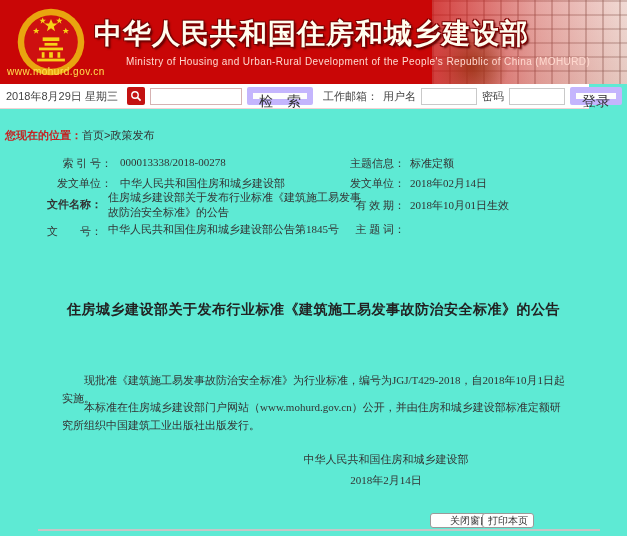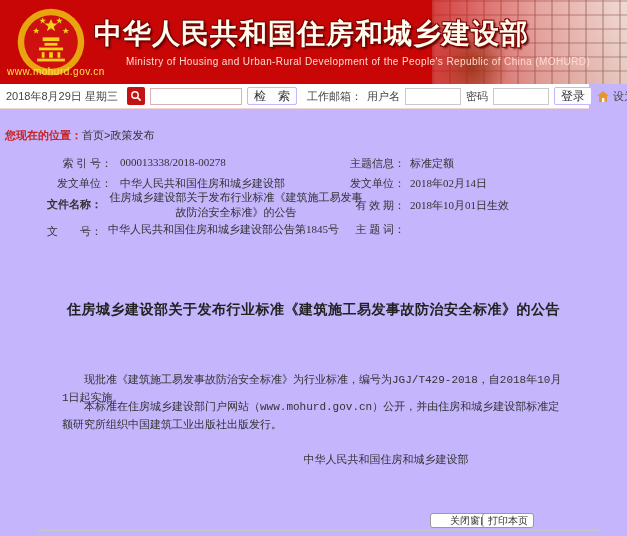--- a/index.html
+++ b/index.html
@@ -1,19 +1,19 @@
 <!DOCTYPE html>
 <html><head>
 <meta charset="utf-8">
 <style>
   * { margin:0; padding:0; box-sizing:border-box; }
   html,body { background:#fff; }
   .page {
     position:relative; width:627px; height:536px; overflow:hidden;
-    background:#c4b5fd; font-family:"Liberation Sans", sans-serif; color:#333;
+    background:#5eead4; font-family:"Liberation Sans", sans-serif; color:#333;
   }
 
   
   .hdr { position:absolute; left:0; top:0; width:627px; height:84px; background:#c90606; overflow:hidden; }
   .hdr-building {
     position:absolute; right:0; top:0; width:195px; height:84px;
     background:
       radial-gradient(ellipse 52px 58px at 40px 66px, rgba(96,112,44,.9), rgba(96,112,44,0) 70%),
       repeating-linear-gradient(to right, rgba(140,110,100,.38) 0 2px, transparent 2px 17px),
       repeating-linear-gradient(to bottom, rgba(140,110,100,.32) 0 2px, transparent 2px 14px),
@@ -48,48 +48,48 @@
   .tb-search-icon {
     width:18px; height:18px; background:#c31212; border-radius:2px;
     display:inline-flex; align-items:center; justify-content:center; flex:0 0 auto;
   }
   .tb-input {
     height:17px; border:1px solid #d6b2b2; background:#fff; font-size:11px; padding:0 3px;
   }
   .tb-input.search { width:92px; }
   .tb-input.small { width:56px; border-color:#c9c9c9; }
   .tb-btn {
-    height:18px; background:#fdfdfd; border:1px solid #c4b5fd; border-radius:2px;
-    font-size:12px; color:#333; padding:0 6px; white-space:nowrap;
+    height:18px; background:#fdfdfd; border:6px solid #c4b5fd; border-radius:2px;
+    font-size:14px; color:#333; padding:0 6px; white-space:nowrap;
   }
   .tb-label { white-space:nowrap; }
   .tb-right { margin-left:auto; display:flex; align-items:center; gap:4px; }
   .tb-link { white-space:nowrap; color:#444; cursor:pointer; }
   .ic { display:inline-block; vertical-align:middle; }
 
   
   .crumb { position:absolute; left:5px; top:110px; font-size:11px;margin-top:18px; }
   .crumb-label { color:#c52222; font-weight:bold; }
   .crumb-path { color:#333; }
 
   
   .meta { position:absolute; left:0; top:0; width:627px; font-family:"Liberation Serif", serif; font-size:11px; color:#333; }
   .m-label { position:absolute; width:58px; text-align:right; white-space:nowrap; }
-  .m-value { position:absolute; white-space:nowrap;text-align:center; }
+  .m-value { position:absolute; white-space:nowrap; }
   .m-value.wrap { white-space:normal; width:256px; line-height:15px; }
 
   
   .art-title {
     position:absolute; left:0; top:301px; width:627px; text-align:center;
     font-family:"Liberation Serif", serif; font-size:14px; font-weight:bold;
     letter-spacing:.5px; color:#222;
   }
   .art-body {
     position:absolute; left:62px; width:506px;
-    font-family:Liberation Mono, monospace; font-size:11px; line-height:18px;
+    font-family:Liberation Serif, serif; font-size:11px; line-height:18px;
     text-indent:2em; color:#333;
   }
   .p1 { top:371px; } .p2 { top:398px; }
   .sign { position:absolute; left:276px; top:452px; width:220px; text-align:center;
           font-family:"Liberation Serif", serif; font-size:11px; color:#333; }
   .sign-date { margin-top:6px; }
 
   
   .foot-btn {
     position:absolute; top:513px; height:15px; font-size:10px; color:#333;
@@ -187,19 +187,20 @@
 
     <span class="m-label" style="left:347px; top:222px;">主 题 词：</span>
     <span class="m-value" style="left:410px; top:222px;"></span>
   </div>
 
   <div class="art-title">住房城乡建设部关于发布行业标准《建筑施工易发事故防治安全标准》的公告</div>
   <div class="art-body p1">现批准《建筑施工易发事故防治安全标准》为行业标准，编号为JGJ/T429-2018，自2018年10月1日起实施。</div>
   <div class="art-body p2">本标准在住房城乡建设部门户网站（www.mohurd.gov.cn）公开，并由住房和城乡建设部标准定额研究所组织中国建筑工业出版社出版发行。</div>
   <div class="sign">
     <div>中华人民共和国住房和城乡建设部</div>
+    <div class="sign-date">2018年2月14日</div>
   </div>
 
   <button class="foot-btn close">关闭窗口</button>
   <button class="foot-btn print">打印本页</button>
   <div class="bottom-rule"></div>
 
 </div>
 
 </body></html>

